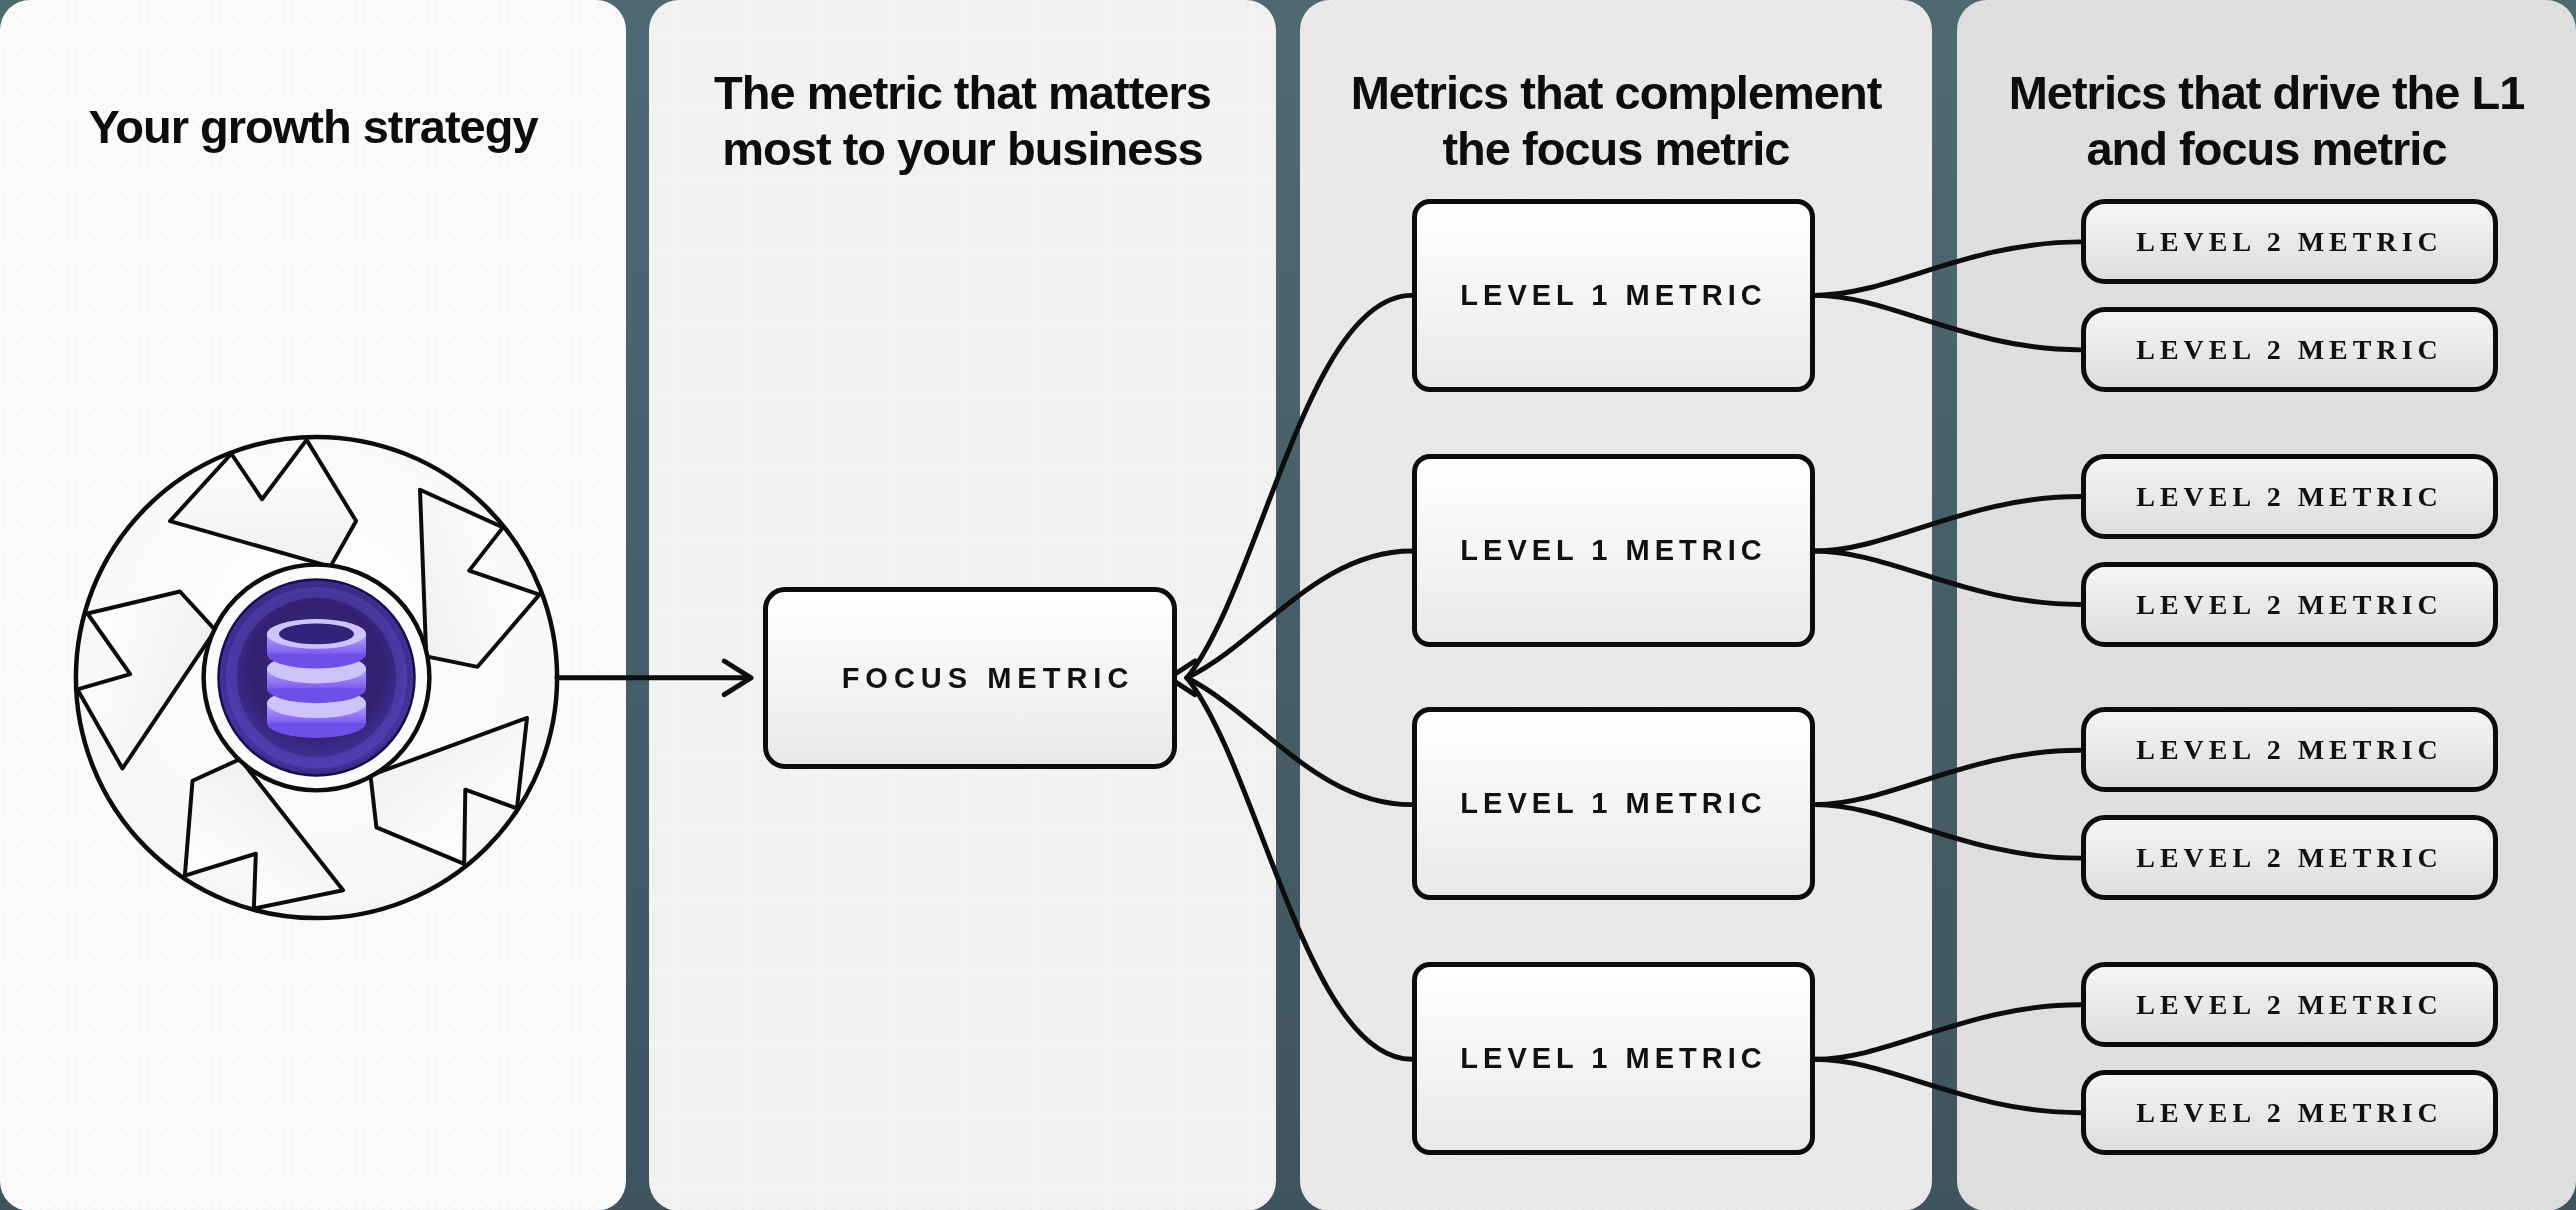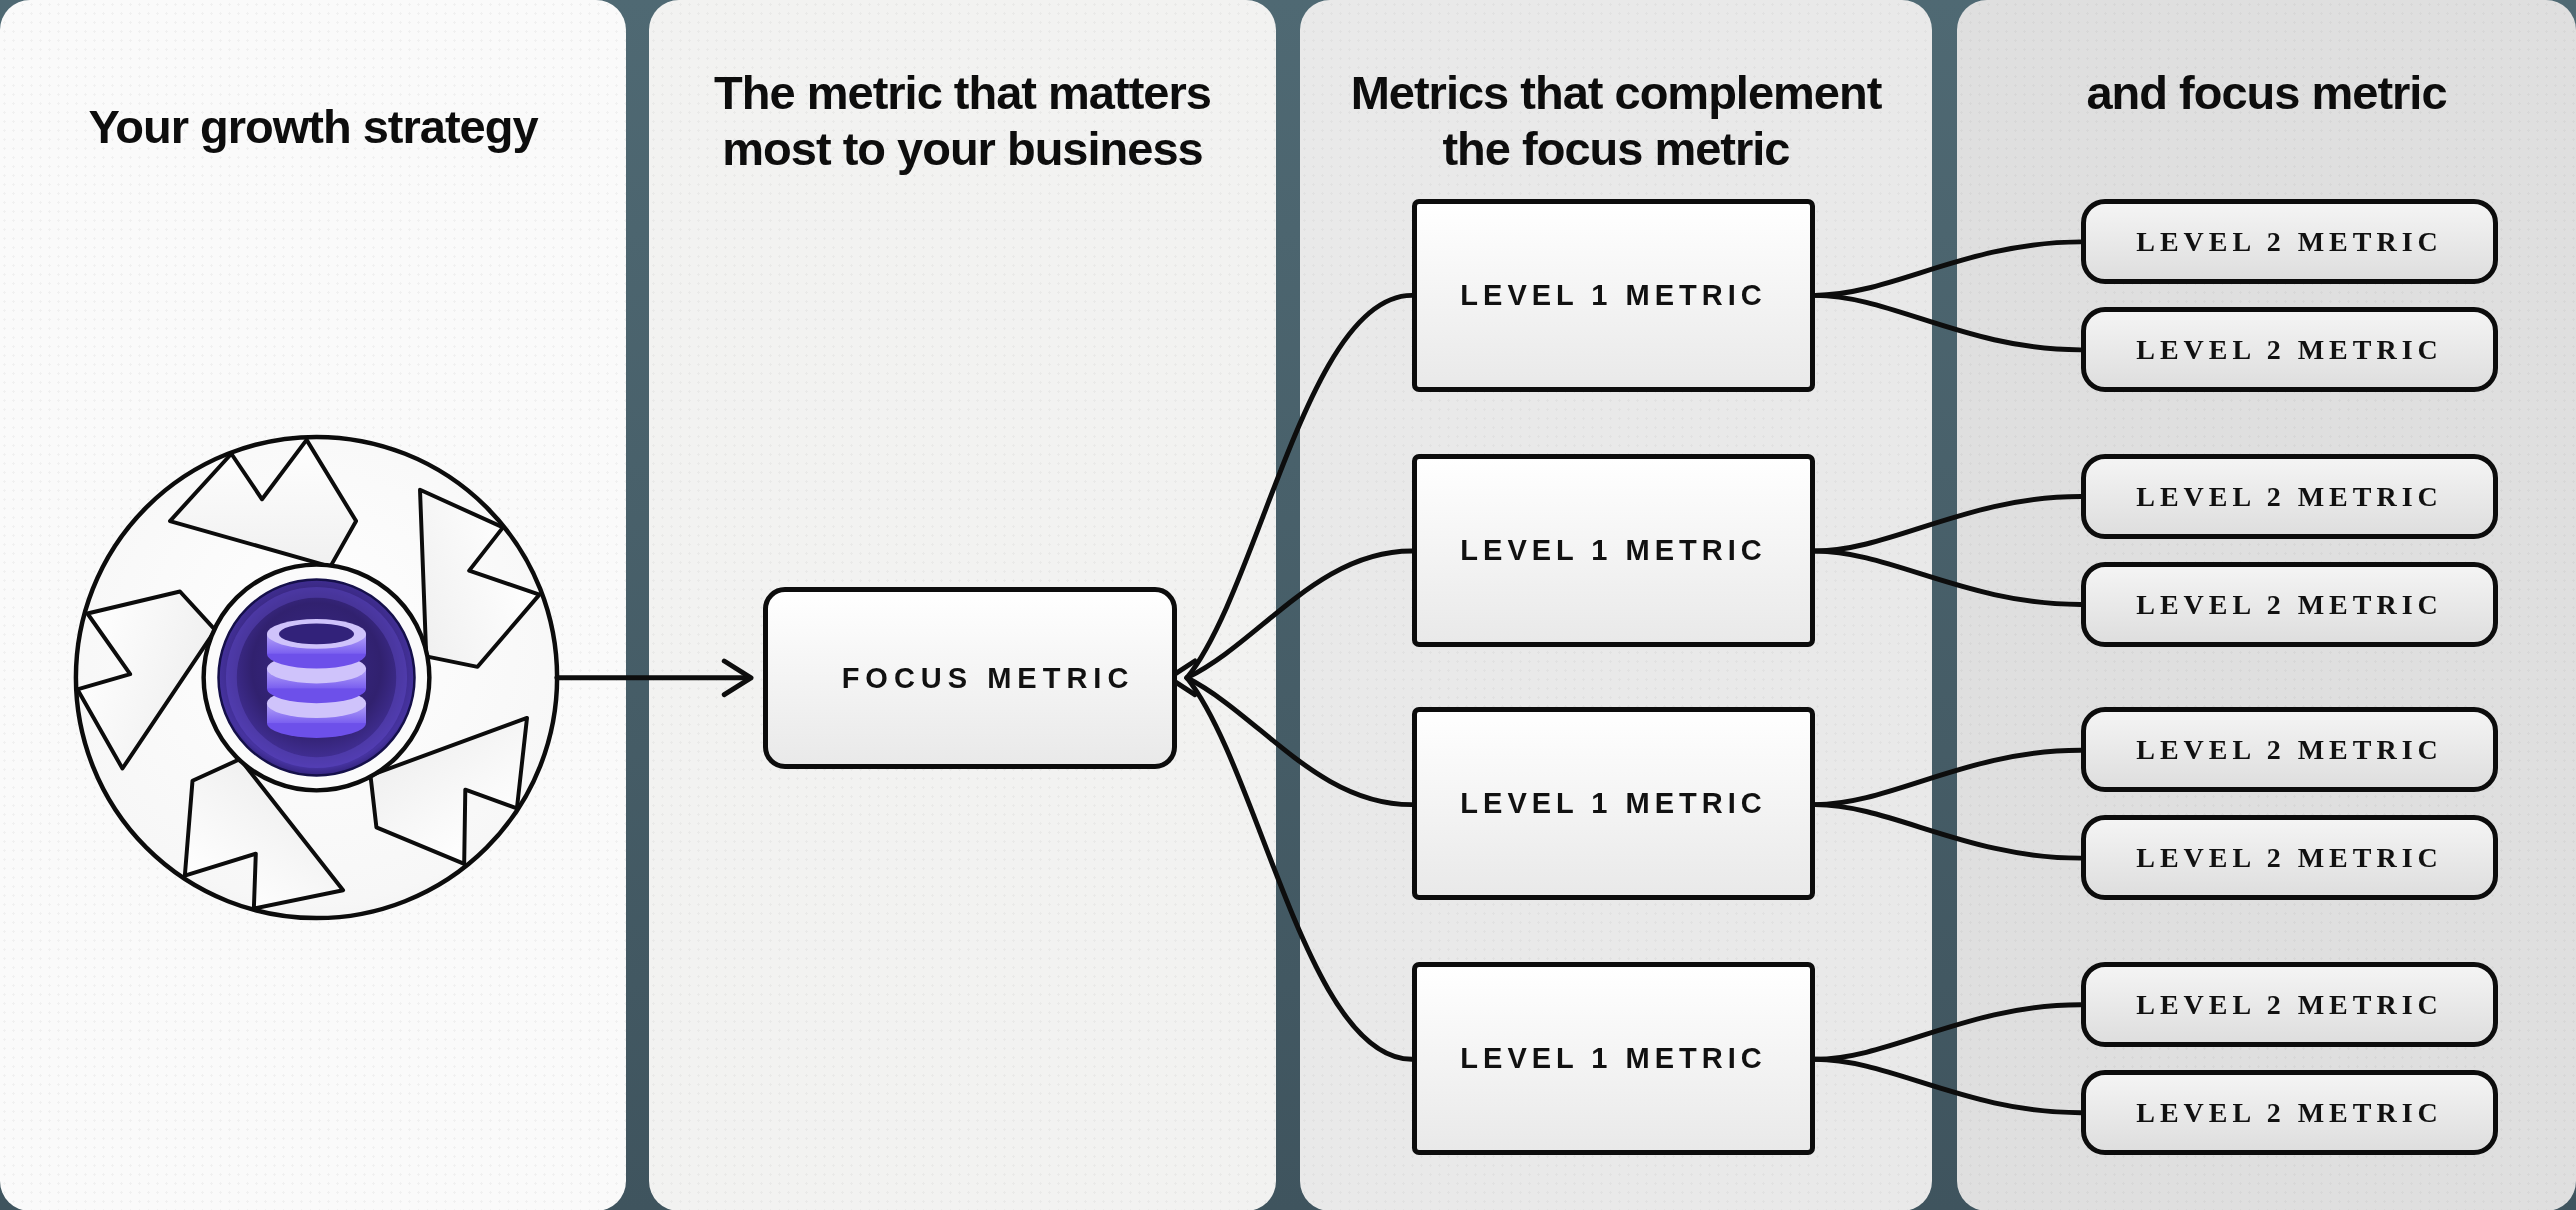--- a/index.html
+++ b/index.html
@@ -41,21 +41,21 @@
   
   .node{
     position:absolute;z-index:4;box-sizing:border-box;
     border:5px solid #0c0c0c;
     display:flex;align-items:center;justify-content:center;
     color:#111;font-weight:700;text-transform:uppercase;
     background:linear-gradient(#ffffff, #e9e9e9);
   }
   .node.focus{left:763px;top:587px;width:414px;height:182px;border-radius:22px;
     font-size:29px;letter-spacing:6px;padding-left:36px;}
-  .node.l1{left:1412px;width:403px;height:193px;border-radius:7px;
+  .node.l1{left:1412px;width:403px;height:193px;border-radius:18px;
     font-size:29px;letter-spacing:5px;}
   .node.l1.r1{top:199px;} .node.l1.r2{top:454px;}
   .node.l1.r3{top:707px;} .node.l1.r4{top:962px;}
   .node.l2{left:2081px;width:417px;height:85px;border-radius:24px;
     font-size:28px;letter-spacing:5px;
     background:linear-gradient(#f4f4f4,#dedede);font-family:Liberation Serif, serif;}
   .node.l2.r1{top:199px;}  .node.l2.r2{top:307px;}
   .node.l2.r3{top:454px;}  .node.l2.r4{top:562px;}
   .node.l2.r5{top:707px;}  .node.l2.r6{top:815px;}
   .node.l2.r7{top:962px;}  .node.l2.r8{top:1070px;}
@@ -78,20 +78,21 @@
     </h2>
   </div>
   <div class="panel p3">
     <h2 class="panel-title">
       <span>Metrics that complement</span>
       <span>the focus metric</span>
     </h2>
   </div>
   <div class="panel p4">
     <h2 class="panel-title">
+      <span>Metrics that drive the L1</span>
       <span>and focus metric</span>
     </h2>
   </div>
 
   <svg class="wires" width="2576" height="1211" viewBox="0 0 2600 1222">
 
     <path class="wire" d="M 562 684 L 756 684"></path>
     <path class="wire" d="M 731 667 L 758 684 L 731 701"></path>
 
     <path class="wire" d="M 1206 667 L 1180 684 L 1206 701"></path>

